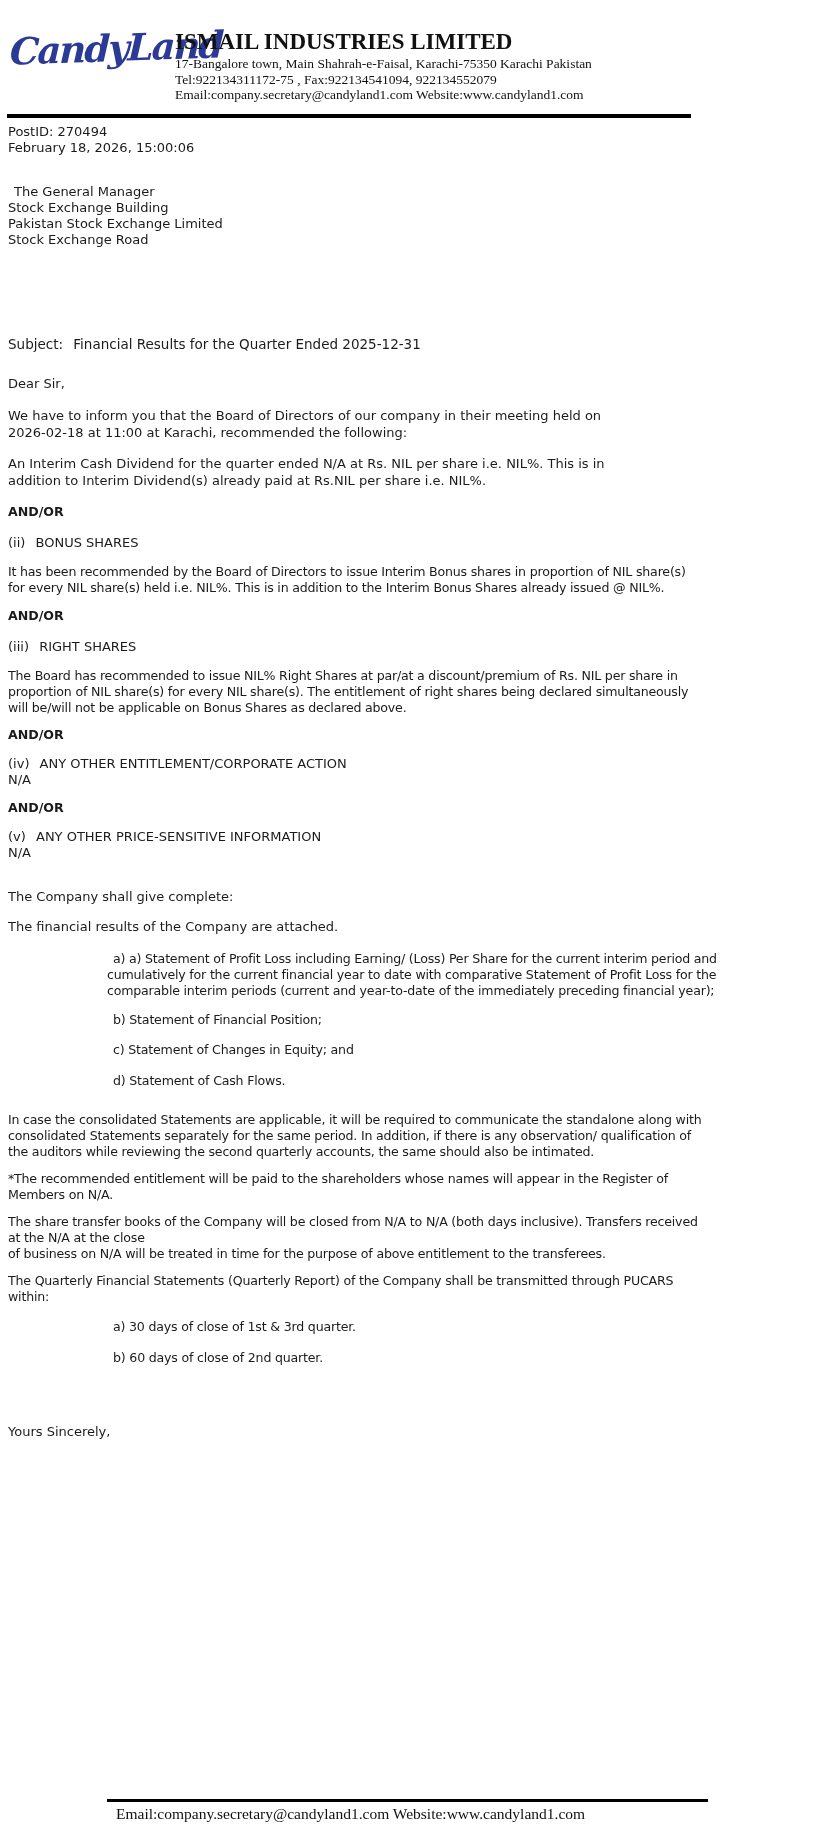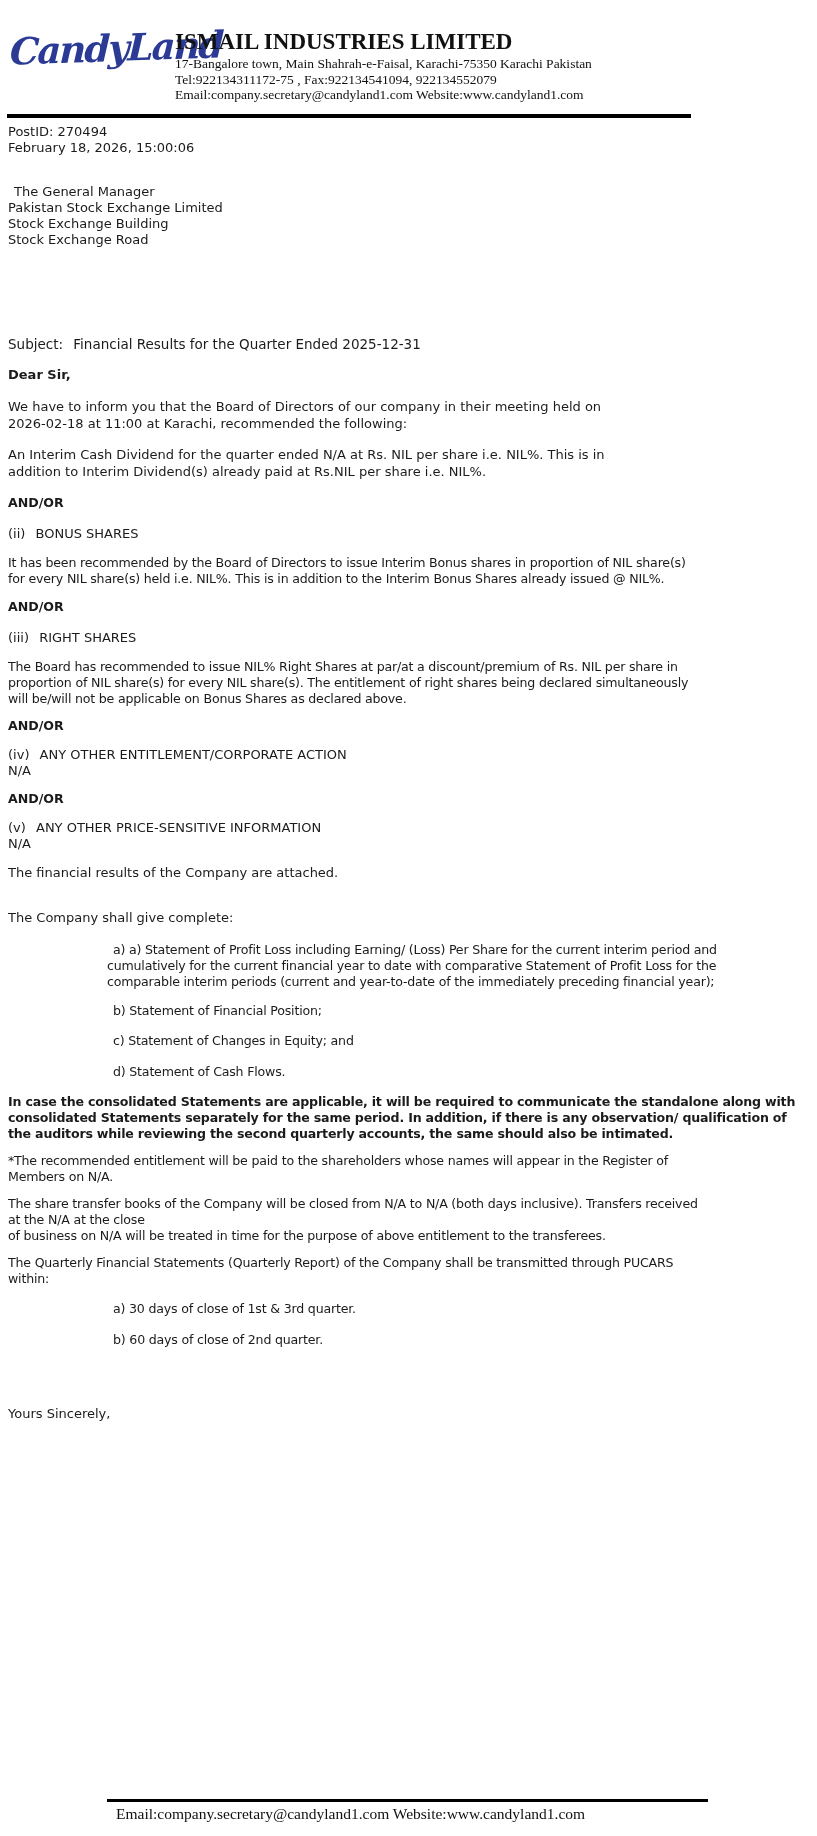--- a/index.html
+++ b/index.html
@@ -55,21 +55,21 @@
   .pre { white-space: pre-line; }
   .para { font-size: 12.6px; line-height: 16px; letter-spacing: -0.2px; }
   .big  { font-size: 13px;   line-height: 16.5px; letter-spacing: 0; }
   .subject { font-size: 13.5px; line-height: 17px; }
   .sec-heading { font-size: 13px; line-height: 16px; }
   .andor { font-weight: bold; font-size: 12.6px; line-height: 16px; }
   .indent { padding-left: 99px; }
   
   .m0 {margin-top:0;} .m11 {margin-top:11px;} .m12 {margin-top:12px;}
   .m13 {margin-top:13px;} .m14 {margin-top:14px;} .m15 {margin-top:15px;}
-  .m16 {margin-top:16px;} .m27 {margin-top:14px;font-weight:bold;} .m28 {margin-top:28px;}
+  .m16 {margin-top:16px;} .m27 {margin-top:23px;} .m28 {margin-top:28px;}
   .m58 {margin-top:58px;} .m88 {margin-top:88px;}
   
   .footer { position: absolute; left: 107px; top: 1799px; width: 601px; border-top: 3px solid #000; }
   .footer-text {
     font-family: "Liberation Serif", serif;
     font-size: 15.5px;
     line-height: 19px;
     padding: 2px 0 0 9px;
     color: #111;
     white-space: nowrap;
@@ -91,22 +91,22 @@
 
   <div class="rule"></div>
 
   <div class="content">
 
     <div class="line">PostID: 270494</div>
     <div class="line">February 18, 2026, 15:00:06</div>
 
     <div class="m28">
       <div class="line bold">The General Manager</div>
+      <div class="line">Stock Exchange Building</div>
       <div class="line">Pakistan Stock Exchange Limited</div>
-      <div class="line">Stock Exchange Building</div>
       <div class="line">Stock Exchange Road</div>
     </div>
 
     <div class="subject m88">
       <span>Subject:</span>
       <span class="bold">Financial Results for the Quarter Ended 2025-12-31</span>
     </div>
 
     <div class="line m27">Dear Sir,</div>
 
@@ -140,23 +140,23 @@
     </div>
     <div class="para big m0">N/A</div>
     <div class="andor m11">AND/OR</div>
 
     <div class="sec-heading m13">
       <span>(v)</span>
       <span class="bold">ANY OTHER PRICE-SENSITIVE INFORMATION</span>
     </div>
     <div class="para big m0">N/A</div>
 
+    <div class="para big m28">The Company shall give complete:</div>
+
     <div class="para big m13">The financial results of the Company are attached.</div>
-
-    <div class="para big m28">The Company shall give complete:</div>
 
     <div class="para pre indent m16"><span class="bold">a)</span> <span class="pre">a) Statement of Profit Loss including Earning/ (Loss) Per Share for the current interim period and
 cumulatively for the current financial year to date with comparative Statement of Profit Loss for the
 comparable interim periods (current and year-to-date of the immediately preceding financial year);</span></div>
     <div class="para indent m13"><span class="bold">b)</span> <span>Statement of Financial Position;</span></div>
     <div class="para indent m14"><span class="bold">c)</span> <span>Statement of Changes in Equity; and</span></div>
     <div class="para indent m15"><span class="bold">d)</span> <span>Statement of Cash Flows.</span></div>
 
     <div class="para pre m27">In case the consolidated Statements are applicable, it will be required to communicate the standalone along with
 consolidated Statements separately for the same period. In addition, if there is any observation/ qualification of

